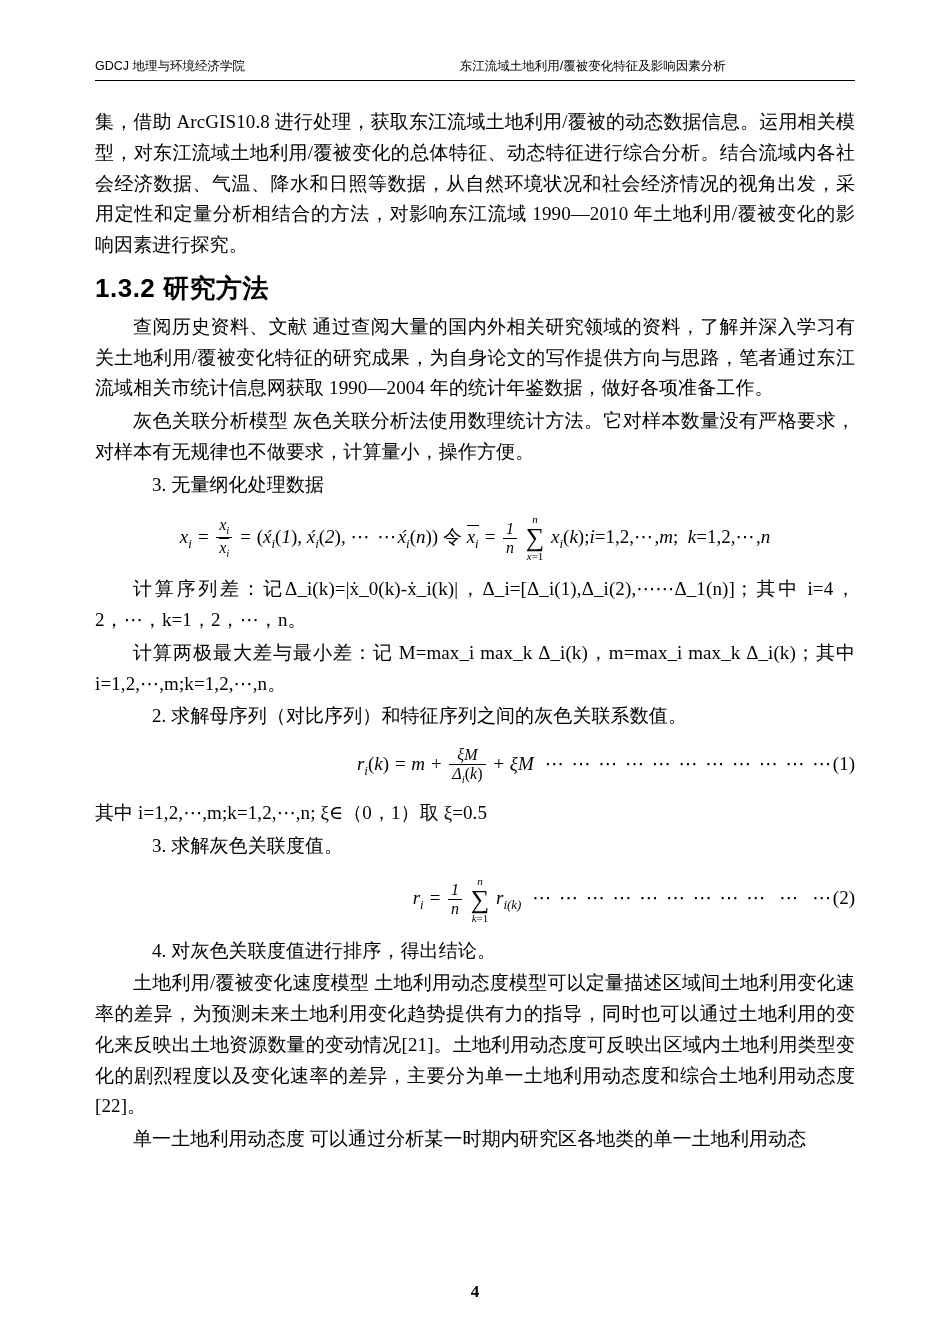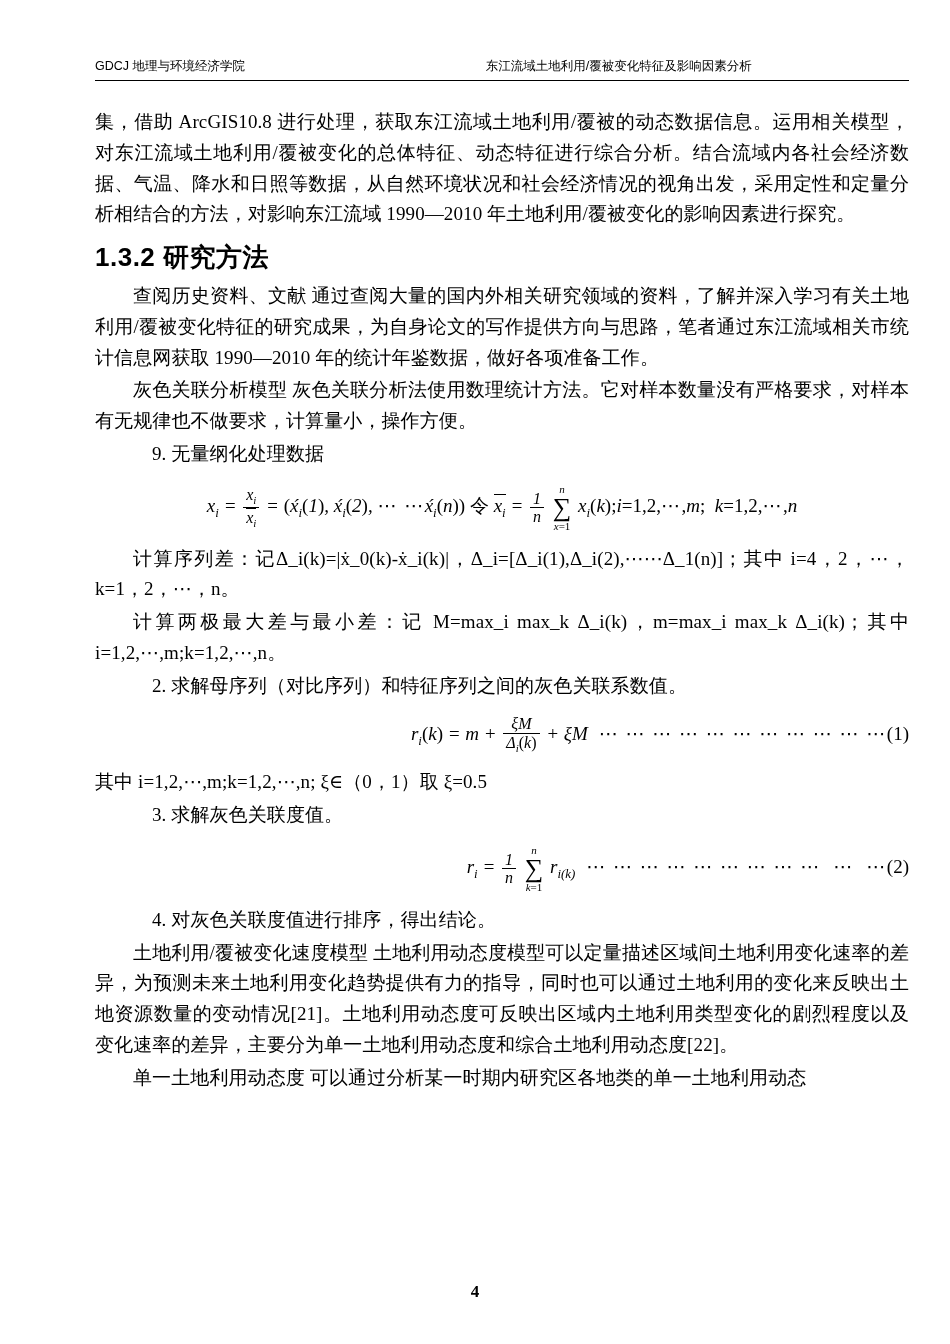--- a/index.html
+++ b/index.html
@@ -10,21 +10,21 @@
   body {
     font-family: "Liberation Serif", "DejaVu Serif", serif;
     color: #000000;
   }
   .page {
     width: 950px;
     height: 1344px;
     position: relative;
     background: #ffffff;
     box-sizing: border-box;
-    padding: 58px 41px 40px 95px;
+    padding: 58px 95px 40px 95px;
     overflow: hidden;
   }
   .header {
     display: flex;
     justify-content: flex-start;
     align-items: baseline;
     font-size: 12.5px;
     font-family: "Liberation Sans", sans-serif;
     padding: 0 0 5px 0;
     border-bottom: 1.1px solid #000;
@@ -131,25 +131,25 @@
 
   <div class="header">
     <div class="left">GDCJ 地理与环境经济学院</div>
     <div class="right">东江流域土地利用/覆被变化特征及影响因素分析</div>
   </div>
 
   <p>集，借助 ArcGIS10.8 进行处理，获取东江流域土地利用/覆被的动态数据信息。运用相关模型，对东江流域土地利用/覆被变化的总体特征、动态特征进行综合分析。结合流域内各社会经济数据、气温、降水和日照等数据，从自然环境状况和社会经济情况的视角出发，采用定性和定量分析相结合的方法，对影响东江流域 1990—2010 年土地利用/覆被变化的影响因素进行探究。</p>
 
   <h2 class="section">1.3.2  研究方法</h2>
 
-  <p class="indent">查阅历史资料、文献  通过查阅大量的国内外相关研究领域的资料，了解并深入学习有关土地利用/覆被变化特征的研究成果，为自身论文的写作提供方向与思路，笔者通过东江流域相关市统计信息网获取 1990—2010 年的统计年鉴数据，做好各项准备工作。</p>
+  <p class="indent">查阅历史资料、文献  通过查阅大量的国内外相关研究领域的资料，了解并深入学习有关土地利用/覆被变化特征的研究成果，为自身论文的写作提供方向与思路，笔者通过东江流域相关市统计信息网获取 1990—2004 年的统计年鉴数据，做好各项准备工作。</p>
 
   <p class="indent">灰色关联分析模型  灰色关联分析法使用数理统计方法。它对样本数量没有严格要求，对样本有无规律也不做要求，计算量小，操作方便。</p>
 
-  <p class="indent-num">9.  无量纲化处理数据</p>
+  <p class="indent-num">3.  无量纲化处理数据</p>
 
   <div class="formula-block">
     <span class="math">
       <i>x</i><sub>i</sub> =
       <span class="frac"><span class="num"><i>x</i><sub>i</sub></span><span class="den"><span style="border-top:1.1px solid #000; display:inline-block; padding-top:0;"><i>x</i><sub>i</sub></span></span></span>
       = <span class="big-bracket">(</span><i>x́</i><sub>i</sub><span class="up">(</span>1<span class="up">)</span>, <i>x́</i><sub>i</sub><span class="up">(</span>2<span class="up">)</span>, <span class="dots">⋯ ⋯</span><i>x́</i><sub>i</sub><span class="up">(</span><i>n</i><span class="up">)</span><span class="big-bracket">)</span>
       <span class="up">令</span>
       <span style="display:inline-block; border-top:1.1px solid #000;"><i>x</i><sub>i</sub></span> =
       <span class="frac"><span class="num">1</span><span class="den"><i>n</i></span></span>
       <span class="sum"><span class="lim-top"><i>n</i></span><span class="sig">∑</span><span class="lim-bot"><i>x</i>=1</span></span>

